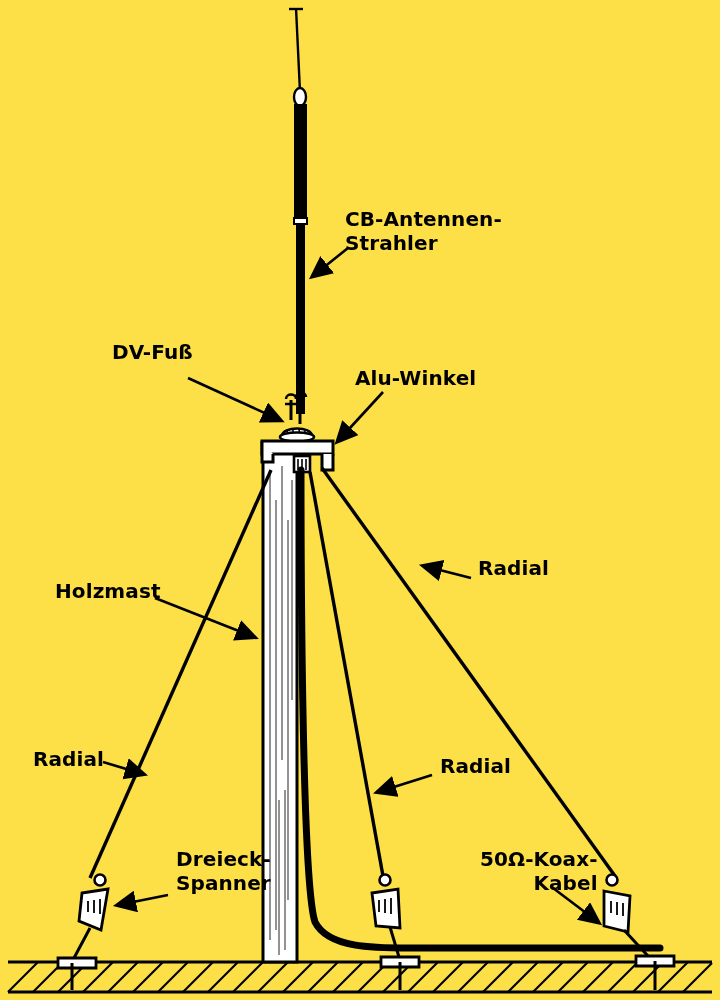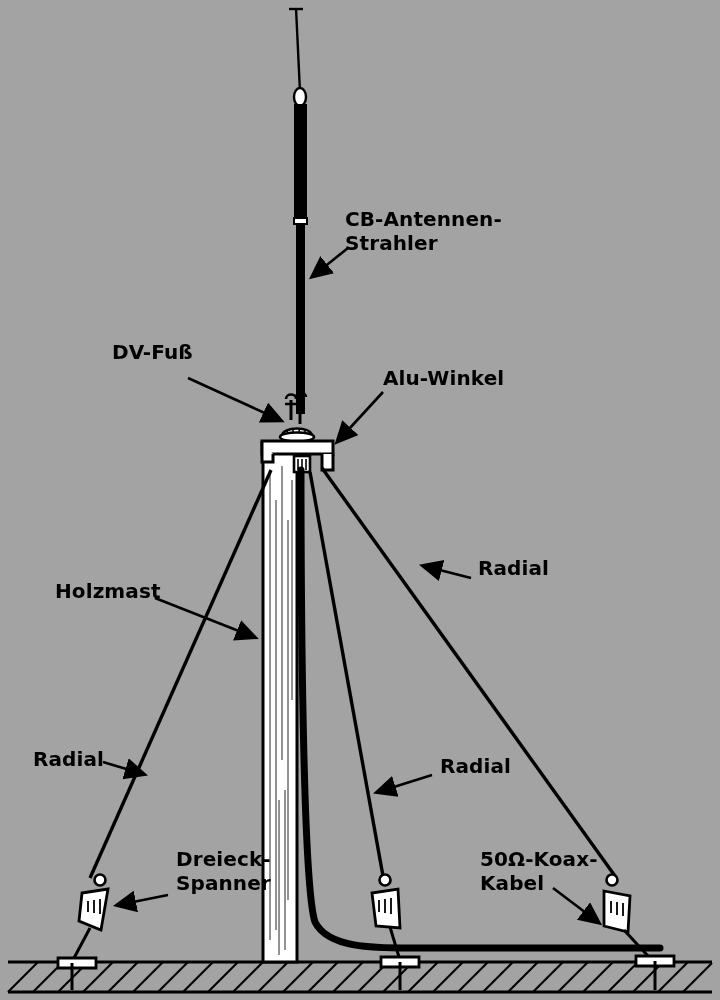--- a/index.html
+++ b/index.html
@@ -7,41 +7,41 @@
     padding: 0;
     background: #ffffff;
   }
   body {
     font-family: "DejaVu Sans", sans-serif;
   }
   #page {
     position: relative;
     width: 720px;
     height: 1000px;
-    background: #a3a3a3;
+    background: #fde047;
     overflow: hidden;
   }
   #diagram {
     position: absolute;
     left: 0;
     top: 0;
     width: 720px;
     height: 1000px;
   }
   .lbl {
     position: absolute;
     font-family: "DejaVu Sans", sans-serif;
     font-size: 20px;
     font-weight: 600;
     color: #000000;
     line-height: 1.18;
     white-space: pre;
     letter-spacing: 0.1px;
   }
-  .lbl.center { text-align: left; }
+  .lbl.center { text-align: right; }
 </style>
 </head>
 <body>
 
 <div id="page">
 
   <svg id="diagram" viewBox="0 0 720 1000">
 
     <g>
 
@@ -206,21 +206,21 @@
       <line x1="168" y1="895" x2="118" y2="905" marker-end="url(#arrowhead)"></line>
       <line x1="553" y1="888" x2="598" y2="922" marker-end="url(#arrowhead)"></line>
     </g>
   </svg>
 
   <div class="lbl" style="left:345px; top:208px;">CB-Antennen-
 Strahler</div>
 
   <div class="lbl" style="left:112px; top:341px;">DV-Fuß</div>
 
-  <div class="lbl" style="left:355px; top:367px;margin-left:28px;">Alu-Winkel</div>
+  <div class="lbl" style="left:355px; top:367px;">Alu-Winkel</div>
 
   <div class="lbl" style="left:478px; top:557px;">Radial</div>
 
   <div class="lbl" style="left:55px; top:580px;text-align:center;">Holzmast</div>
 
   <div class="lbl" style="left:33px; top:748px;">Radial</div>
 
   <div class="lbl" style="left:440px; top:755px;">Radial</div>
 
   <div class="lbl center" style="left:176px; top:848px;">Dreieck-

